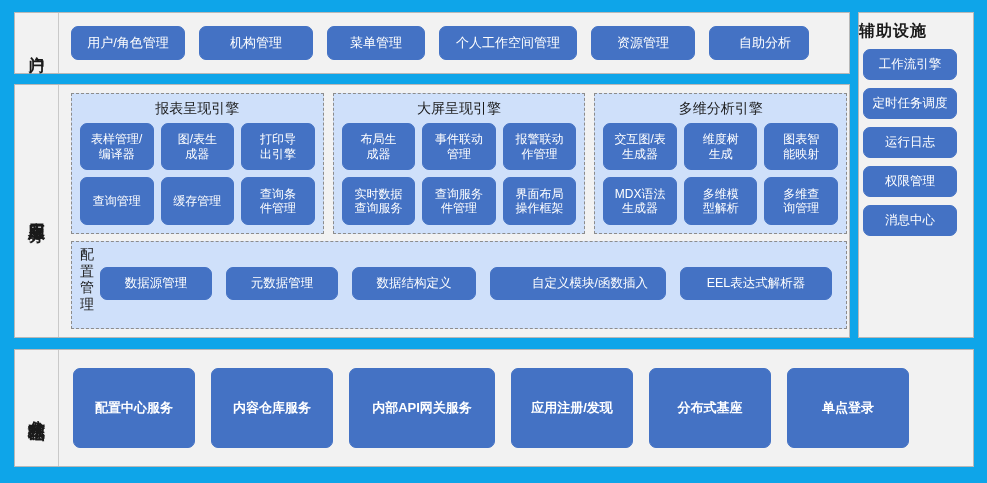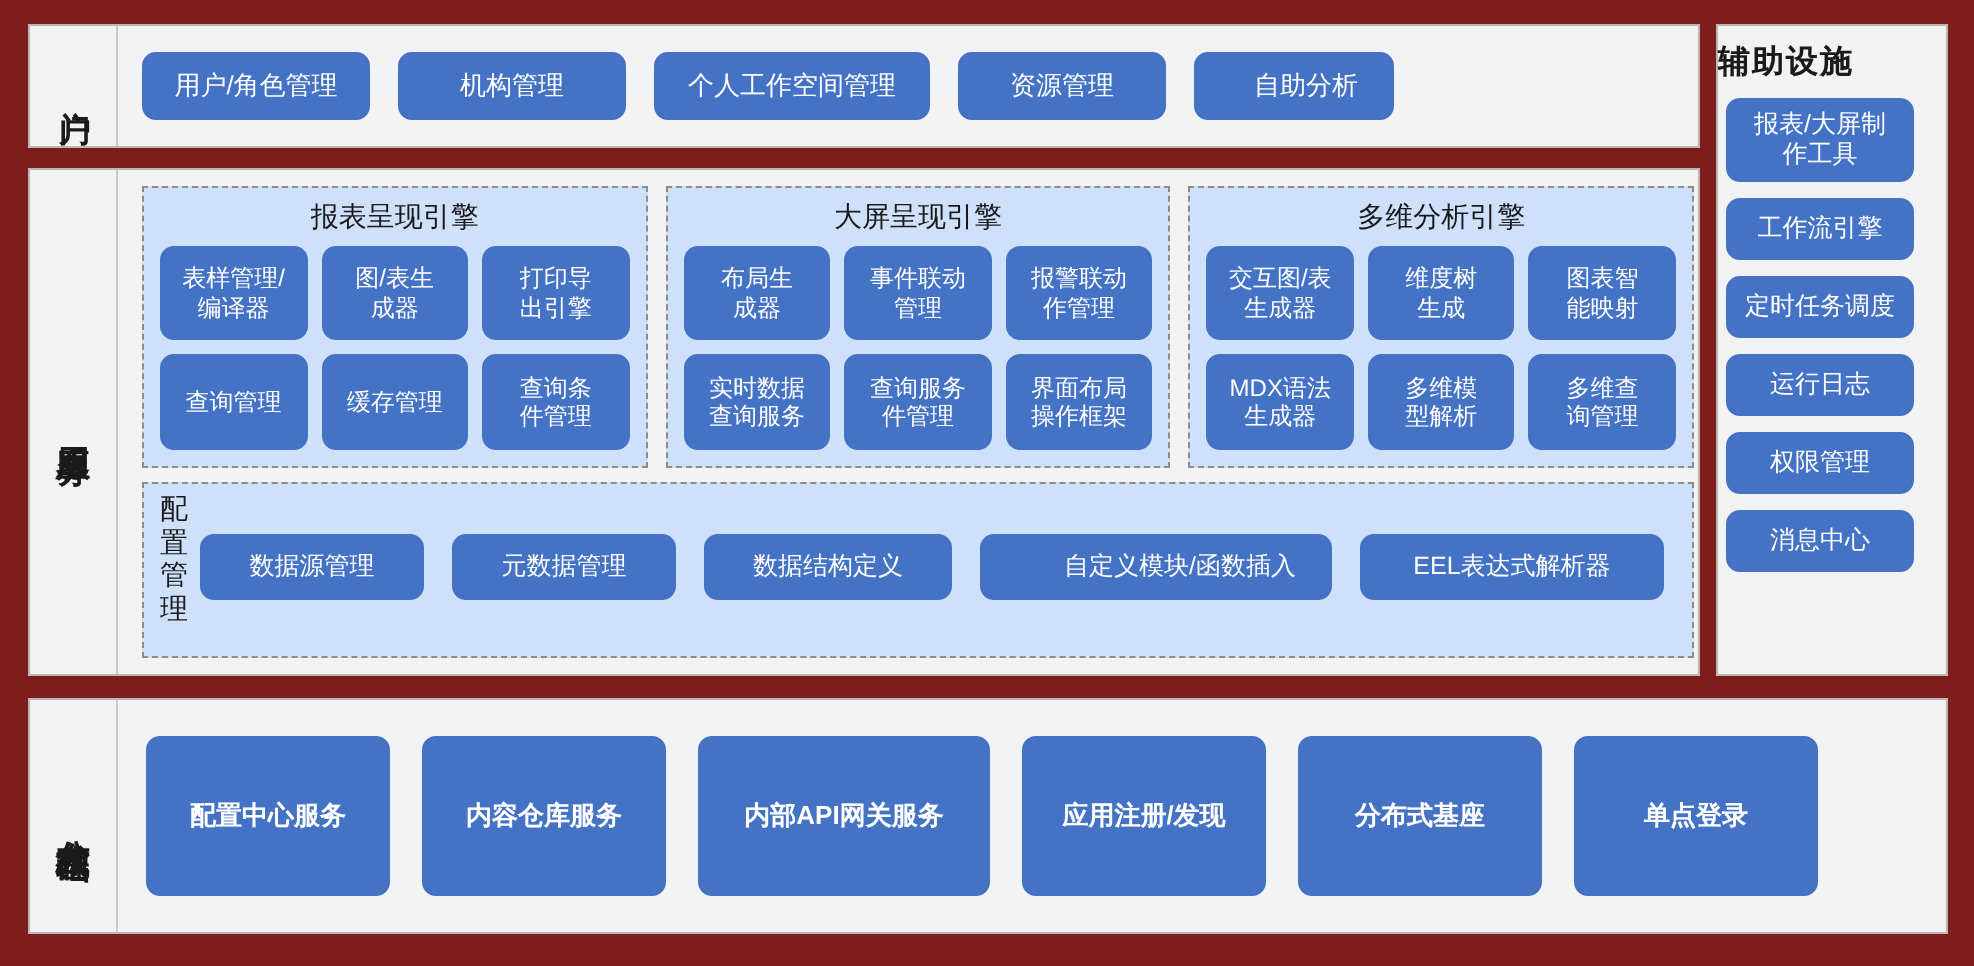--- a/index.html
+++ b/index.html
@@ -11,21 +11,21 @@
   body {
     width: 987px;
     height: 483px;
     font-family: "Liberation Sans", "DejaVu Sans", sans-serif;
     overflow: hidden;
   }
   .canvas {
     position: relative;
     width: 987px;
     height: 483px;
-    background: #7f1d1d;
+    background: #0ea5e9;
     box-sizing: border-box;
   }
 
   
   .section {
     position: absolute;
     background: #f2f2f2;
     border: 1px solid #b8b8b8;
     box-sizing: border-box;
     display: flex;
@@ -215,20 +215,21 @@
 </head>
 <body>
 
 <div class="canvas">
 
   <div class="section" id="portal-section">
     <div class="side-label vertical">门户</div>
     <div class="section-body">
       <div class="btn portal-b0">用户/角色管理</div>
       <div class="btn portal-b1">机构管理</div>
+      <div class="btn portal-b2">菜单管理</div>
       <div class="btn portal-b3">个人工作空间管理</div>
       <div class="btn portal-b4">资源管理</div>
       <div class="btn portal-b5">自助分析</div>
     </div>
   </div>
 
   <div class="section" id="app-section">
     <div class="side-label vertical">应用服务</div>
     <div class="section-body">
 
@@ -298,22 +299,20 @@
           <div class="btn cfg-w4">EEL表达式解析器</div>
         </div>
       </div>
 
     </div>
   </div>
 
   <div id="aux-section">
     <div class="aux-title">辅助设施</div>
     <div class="aux-list">
-      <div class="btn tall">报表/大屏制
-作工具</div>
       <div class="btn">工作流引擎</div>
       <div class="btn">定时任务调度</div>
       <div class="btn">运行日志</div>
       <div class="btn">权限管理</div>
       <div class="btn">消息中心</div>
     </div>
   </div>
 
   <div class="section" id="base-section">
     <div class="side-label vertical">分布式基础</div>

